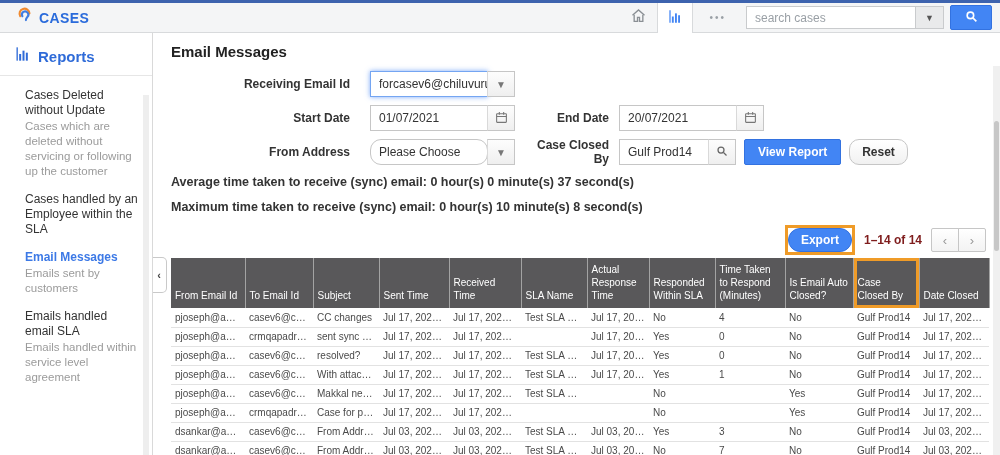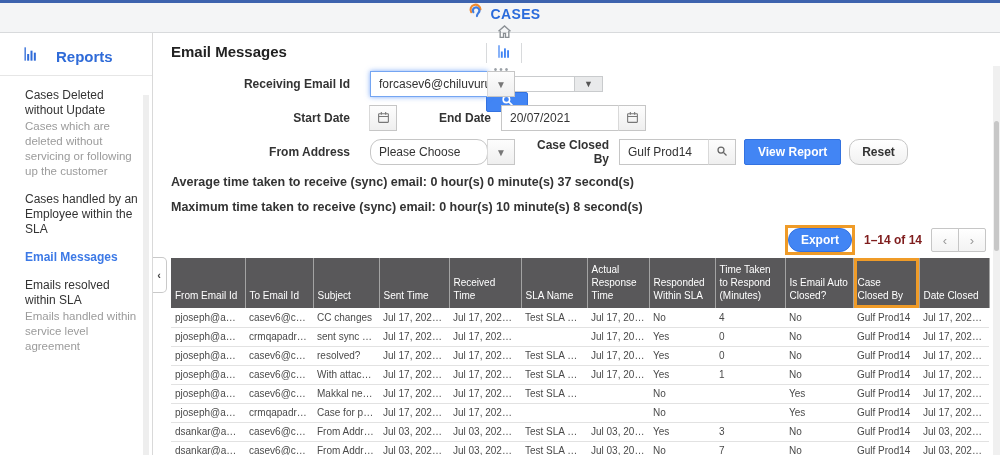--- a/index.html
+++ b/index.html
@@ -1,21 +1,21 @@
 <!DOCTYPE html>
 <html><head>
 <meta charset="utf-8">
 <style>
   * { box-sizing: border-box; }
   html,body { width:1000px; height:455px; margin:0; overflow:hidden;
     font-family:"Liberation Sans", "DejaVu Sans", sans-serif; background:#fff; }
 
   .topstrip { height:3px; background:#3d63ae; }
   .appbar { height:30px; background:#f4f5f6; border-bottom:1px solid #d8dadc;
-    display:flex; align-items:center; padding:0 8px 0 16px;flex-direction:column; }
+    display:flex; align-items:center; padding:0 8px 0 16px; }
   .logo { display:flex; align-items:center; gap:6px; }
   .logo-text { color:#2a6bdb; font-weight:bold; font-size:14px; letter-spacing:.4px; }
   .appbar-spacer { flex:1; }
   .icon-btn { background:none; border:none; padding:0 10px; height:30px; display:flex; align-items:center; cursor:pointer; }
   .chart-tab { width:36px; height:30px; background:#fff; border:none;
     border-left:1px solid #d8dadc; border-right:1px solid #d8dadc;
     display:flex; align-items:center; justify-content:center; cursor:pointer; }
   .dots { color:#9aa0a6; font-size:10px; letter-spacing:2px; margin:0 14px 0 10px; border:none; background:none; cursor:pointer; }
   .searchbox { display:flex; align-items:stretch; height:23px; border:1px solid #c9cbcd; background:#fff; width:198px; }
   .searchbox input { border:none; outline:none; flex:1; font-size:12px; padding:0 8px; color:#333; min-width:0;
@@ -23,21 +23,21 @@
   .searchbox input::placeholder { color:#9aa0a6; }
   .search-dd { width:28px; background:#e9eaeb; border:none; border-left:1px solid #c9cbcd;
     color:#555; font-size:9px; cursor:pointer; }
   .search-btn { width:42px; height:25px; background:#4285f4; border:1px solid #3372e0; border-radius:2px;
     margin-left:6px; display:flex; align-items:center; justify-content:center; cursor:pointer; }
 
   .main-row { display:flex; height:422px; position:relative; }
 
   
   .sidebar { width:153px; border-right:1px solid #d9d9d9; position:relative; flex:none; }
-  .sb-header { display:flex; align-items:center; gap:17px; padding:13px 10px 9px 22px; border-bottom:1px solid #e6e6e6; }
+  .sb-header { display:flex; align-items:center; gap:7px; padding:13px 10px 9px 14px; border-bottom:1px solid #e6e6e6; }
   .sb-title { color:#2f6bd8; font-size:15px; font-weight:bold; }
   .sb-list { padding:12px 14px 0 25px; }
   .sb-item { margin-bottom:13px; cursor:pointer; }
   .sb-item-title { font-size:12px; color:#333; line-height:15px; }
   .sb-item.selected .sb-item-title { color:#3c79e6; font-weight:bold; }
   .sb-item-desc { font-size:11.5px; color:#9b9b9b; line-height:15px; margin-top:1px; }
   .sb-scrollbar { position:absolute; right:3px; top:62px; bottom:0; width:6px; background:#eeeeee; }
 
   
   .content { flex:1; position:relative; padding:8px 12px 0 18px; overflow:hidden; }
@@ -163,23 +163,24 @@
     <div class="sb-list">
         <div class="sb-item">
           <div class="sb-item-title">Cases Deleted without Update</div>
           <div class="sb-item-desc">Cases which are deleted without servicing or following up the customer</div>
         </div>
         <div class="sb-item">
           <div class="sb-item-title">Cases handled by an Employee within the SLA</div>
         </div>
         <div class="sb-item selected">
           <div class="sb-item-title">Email Messages</div>
+          <div class="sb-item-desc">Emails sent by customers</div>
         </div>
         <div class="sb-item">
-          <div class="sb-item-title">Emails resolved within SLA</div>
+          <div class="sb-item-title">Emails handled email SLA</div>
           <div class="sb-item-desc">Emails handled within service level agreement</div>
         </div>
       </div>
     <div class="sb-scrollbar"></div>
   </div>
 
   <div class="content">
     <div class="collapse-handle">
       <span>‹</span>
     </div>
@@ -192,20 +193,21 @@
         <div class="box">forcasev6@chiluvuru.com</div>
         <button class="ctrl-btn">
           <span>▼</span>
         </button>
       </div>
     </div>
 
     <div class="f-row">
       <div class="f-label">Start Date</div>
       <div class="ctrl">
+        <input class="box" value="01/07/2021" style="">
         <button class="ctrl-btn">
           <span>
             <svg width="13" height="13" viewBox="0 0 24 24" fill="none" stroke="#777" stroke-width="2">
               <rect x="3" y="5" width="18" height="16" rx="1"></rect>
                 <path d="M3 10h18M8 2v5M16 2v5"></path>
             </svg>
           </span>
         </button>
       </div>
       <div class="f-label2">End Date</div>

